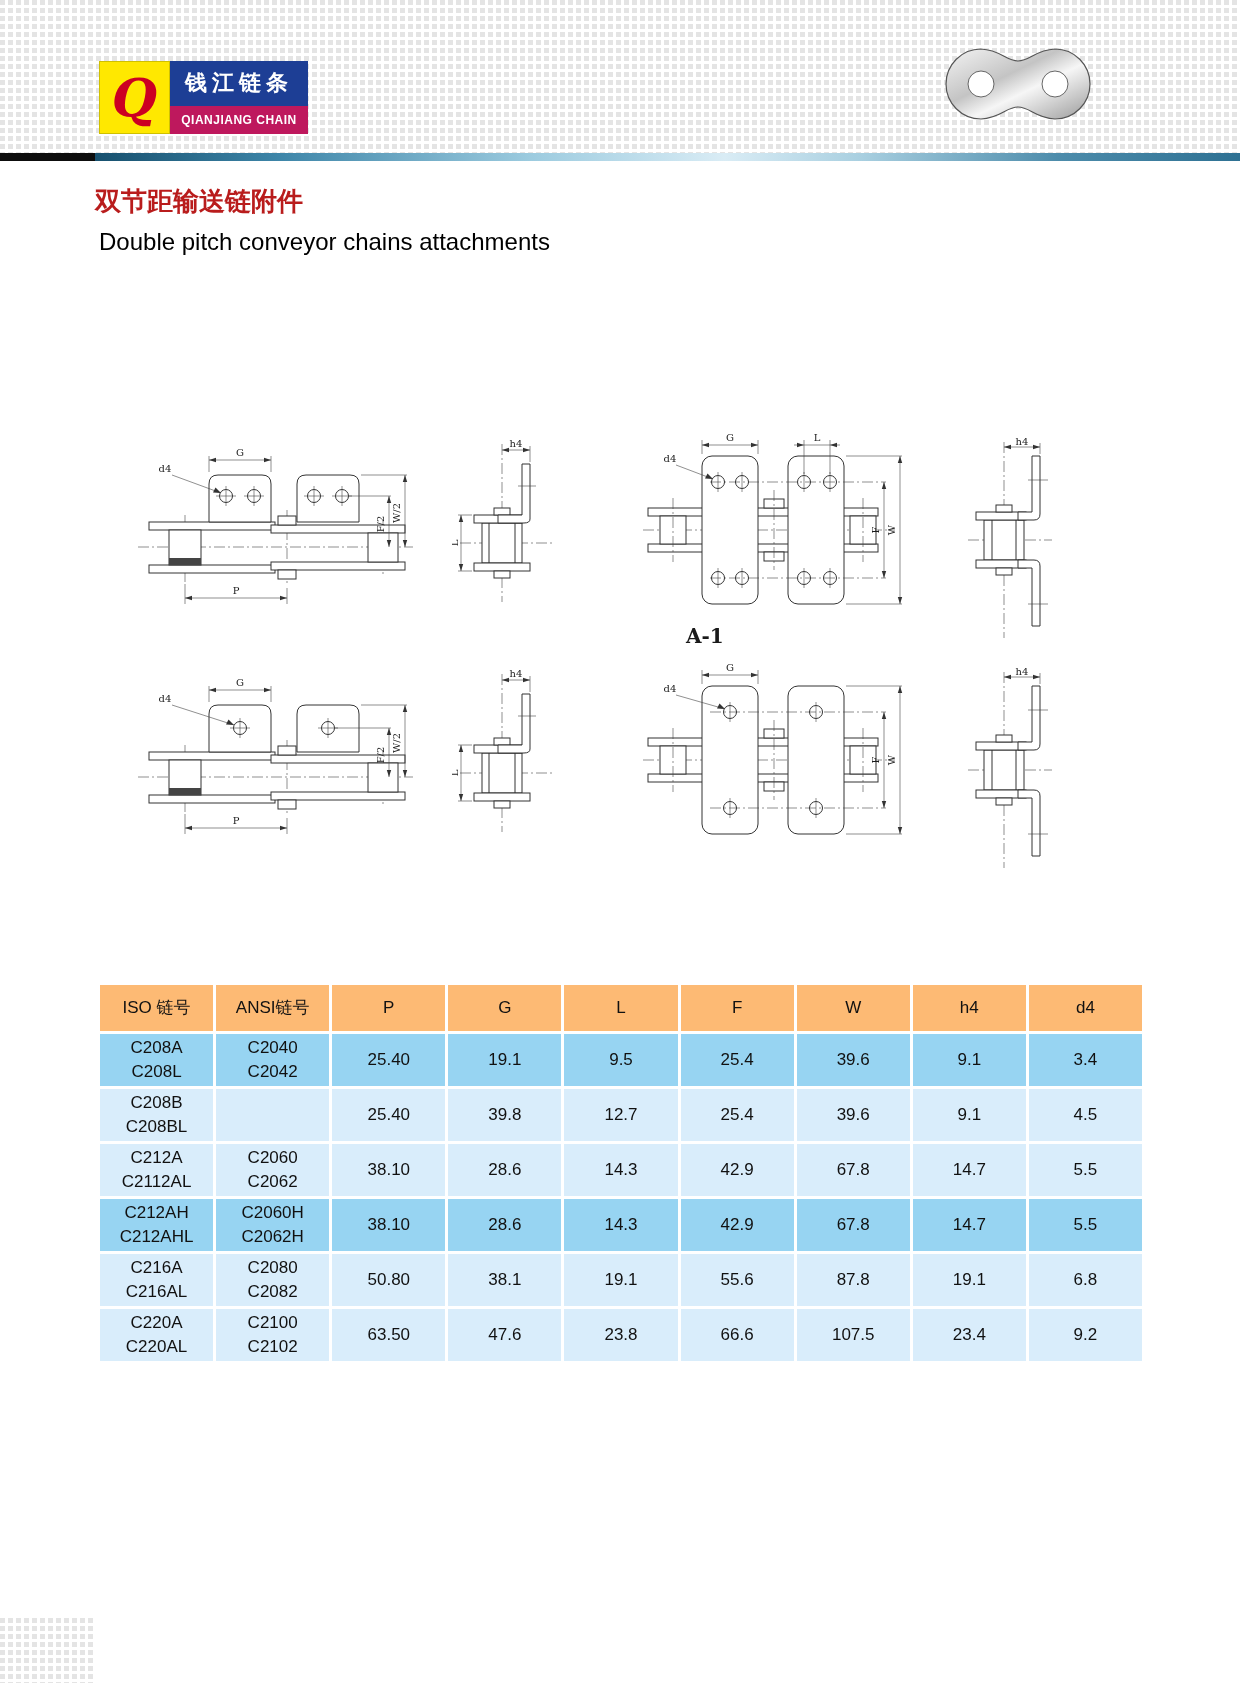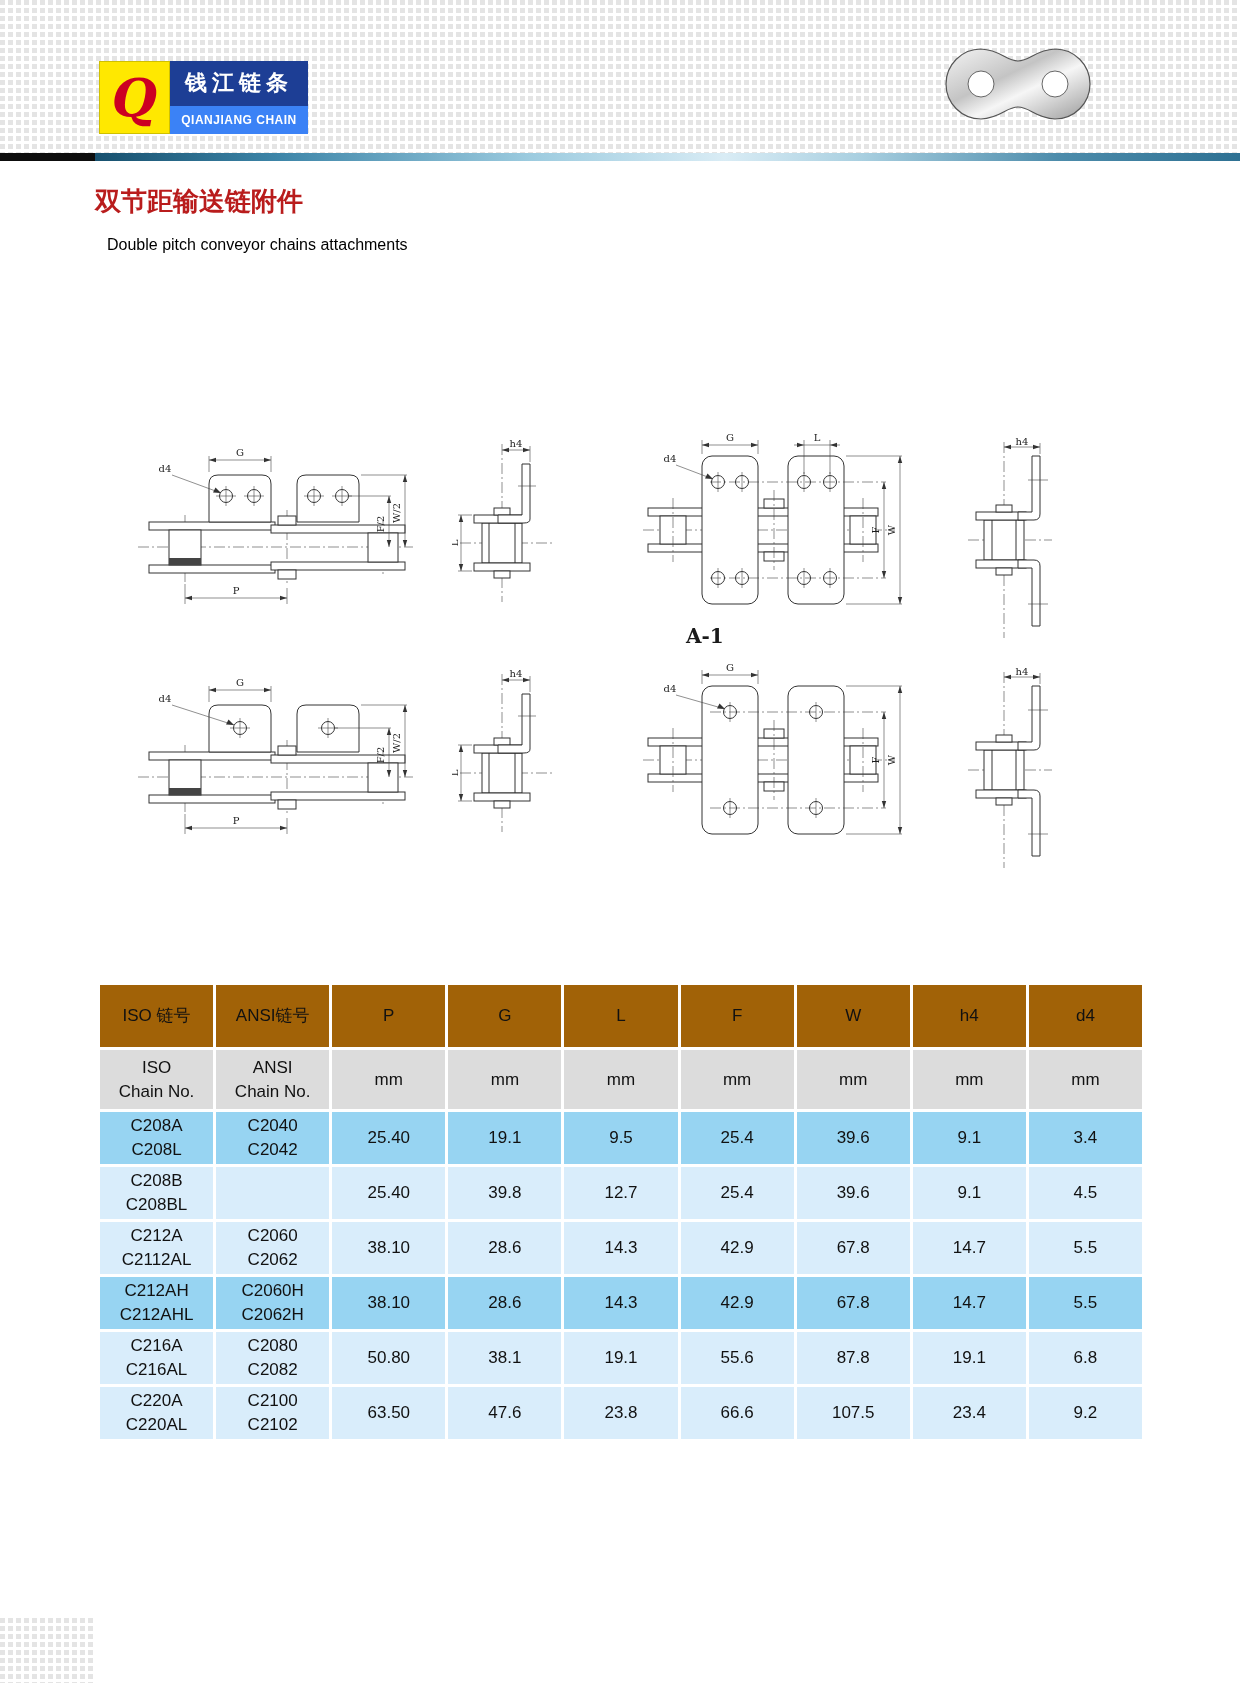--- a/index.html
+++ b/index.html
@@ -24,47 +24,47 @@
 
   
   #logo{position:absolute;left:99px;top:61px;width:209px;height:73px;display:flex;}
   #logo .mark{width:71px;height:73px;background:#ffe800;border:1px solid #cfc000;box-sizing:border-box;
     display:flex;align-items:center;justify-content:center;}
   #logo .mark span{font-family:"DejaVu Serif",serif;font-style:italic;font-weight:bold;
     font-size:52px;color:#cc0022;line-height:1;}
   #logo .names{width:138px;display:flex;flex-direction:column;}
   #logo .zh{height:52px;background:#1d3e95;color:#fff;display:flex;align-items:center;justify-content:center;
     font-size:22px;font-weight:bold;letter-spacing:5px;}
-  #logo .en{height:33px;background:#3b82f6;color:#fff;display:flex;align-items:center;justify-content:center;
+  #logo .en{height:33px;background:#be185d;color:#fff;display:flex;align-items:center;justify-content:center;
     font-size:12px;font-weight:bold;letter-spacing:0.5px;}
 
   
   #chain-plate{position:absolute;left:943px;top:48px;}
 
   
   #title-zh{position:absolute;left:95px;top:184px;margin:0;font-size:26px;font-weight:bold;color:#b91c1c;}
-  #title-en{position:absolute;left:95px;top:224px;margin:12px;font-size:16px;font-weight:normal;color:#000;}
+  #title-en{position:absolute;left:95px;top:224px;margin:4px;font-size:24px;font-weight:normal;color:#000;}
 
   
   .tech{position:absolute;}
   .tech .s   {fill:none;stroke:#333;stroke-width:1;}
   .tech .sf  {fill:#fff;stroke:#333;stroke-width:1;}
   .tech .cl  {fill:none;stroke:#444;stroke-width:0.6;stroke-dasharray:11 3 2 3;}
   .tech .dim {fill:none;stroke:#444;stroke-width:0.6;}
   .tech .lbl {font-family:"DejaVu Serif",serif;font-size:10px;fill:#1a1a1a;}
   .tech .arr {fill:#333;stroke:none;}
   #a1-label{position:absolute;left:686px;top:624px;font-family:"DejaVu Serif",serif;
     font-size:20px;color:#1a1a1a;font-weight:bold;}
 
   
   #spec-table{position:absolute;left:97px;top:982px;width:1048px;
     border-collapse:separate;border-spacing:3px;table-layout:fixed;font-size:17px;}
   #spec-table th,#spec-table td{font-weight:normal;text-align:center;vertical-align:middle;
     padding:0;line-height:24px;}
-  #spec-table tr.hrow1 th{background:#a16207;height:62px;}
+  #spec-table tr.hrow1 th{background:#fdba74;height:46px;}
   #spec-table tr.hrow2 th{background:#dcdcdc;height:59px;}
   #spec-table tr.dark td{background:#97d4f2;height:52px;}
   #spec-table tr.light td{background:#d9edfb;height:52px;}
 </style>
 </head>
 <body>
 
 <div id="page">
 
   <div id="header-band" class="dot-pattern"></div>
@@ -418,37 +418,20 @@
       <th>ISO 链号</th>
       <th>ANSI链号</th>
       <th>P</th>
       <th>G</th>
       <th>L</th>
       <th>F</th>
       <th>W</th>
       <th>h4</th>
       <th>d4</th>
     </tr>
-    <tr class="hrow2">
-      <th>
-        <div>ISO</div>
-        <div>Chain No.</div>
-      </th>
-      <th>
-        <div>ANSI</div>
-        <div>Chain No.</div>
-      </th>
-      <th>mm</th>
-      <th>mm</th>
-      <th>mm</th>
-      <th>mm</th>
-      <th>mm</th>
-      <th>mm</th>
-      <th>mm</th>
-    </tr>
 
     <tr class="dark">
       <td>
             <div>C208A</div>
             <div>C208L</div>
           </td>
       <td>
             <div>C2040</div>
             <div>C2042</div>
           </td>

